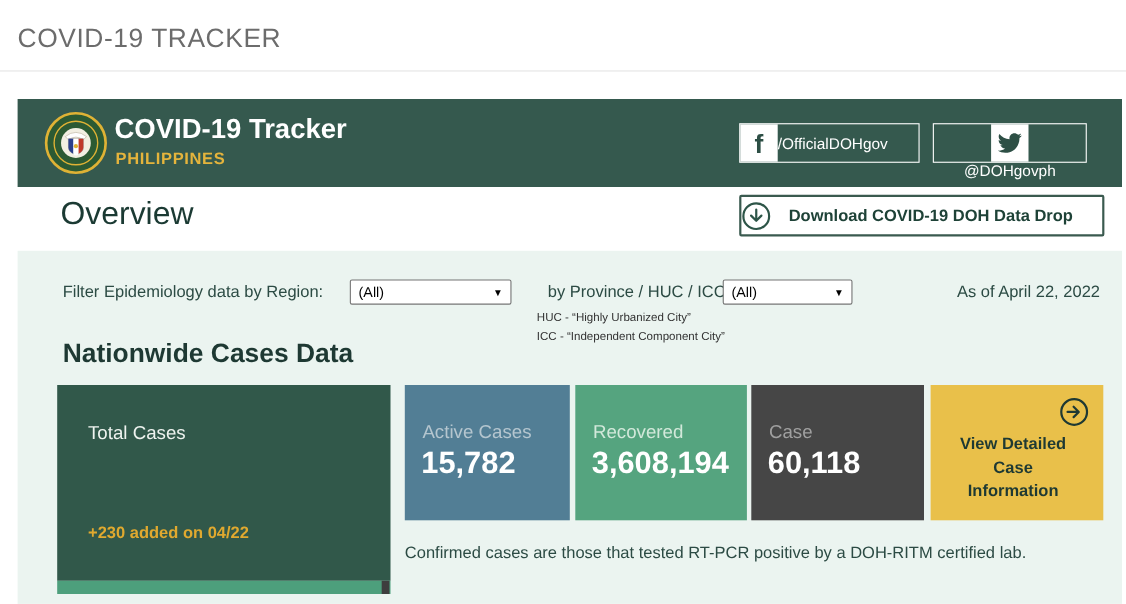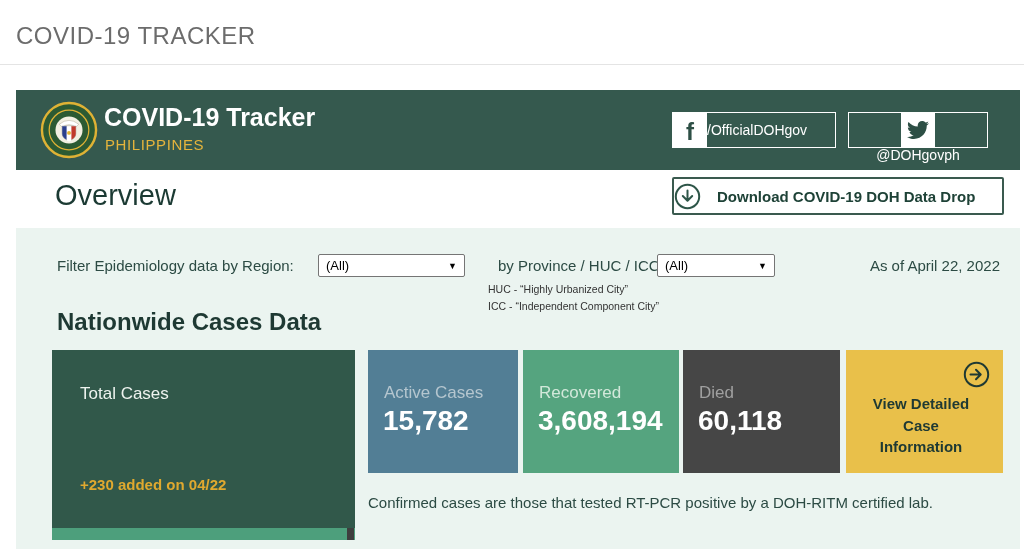--- a/index.html
+++ b/index.html
@@ -7,21 +7,21 @@
   body { font-family:"Liberation Sans", sans-serif; }
   .screen { position:relative; width:1024px; height:549px; background:#fff; overflow:hidden; }
 
   .page-title { position:absolute; left:16px; top:22px; font-size:24px; color:#6c6c6c; letter-spacing:.5px; }
   .top-divider { position:absolute; left:0; top:64px; width:1024px; height:1px; background:#e4e4e4; }
 
   
   .header { position:absolute; left:16px; top:90px; width:1004px; height:80px; background:#35594e; }
   .logo { position:absolute; left:24px; top:11px; width:58px; height:58px; }
   .header-title { position:absolute; left:88px; top:13px; font-size:25px; font-weight:bold; color:#ffffff; }
-  .header-subtitle { position:absolute; left:89px; top:46px; font-size:15px; font-weight:normal; color:#e5b43c; letter-spacing:.6px; }
+  .header-subtitle { position:absolute; left:89px; top:46px; font-size:15px; font-weight:bold; color:#e5b43c; letter-spacing:.6px; }
   .social-box { position:absolute; top:22px; height:36px; border:1px solid #ffffff; display:flex; align-items:center; cursor:pointer; }
   .social-box.fb { left:656px; width:164px; }
   .social-box.tw { left:832px; width:140px;flex-direction:column; }
   .social-icon-square { width:34px; height:34px; background:#ffffff; display:flex; align-items:center; justify-content:center; flex:0 0 34px; }
   .fb-glyph { font-size:24px; font-weight:bold; color:#2d4f45; line-height:1; transform:translateY(2px); }
   .social-label { color:#ffffff; font-size:14px; padding-left:0; }
 
   
   .overview-row { position:absolute; left:16px; top:170px; width:1004px; height:58px; background:#ffffff; }
   .overview-title { position:absolute; left:39px; top:9px; font-size:29px; color:#1b3a33; }
@@ -152,21 +152,21 @@
 
     <div class="card stat-card stat-0" style="background-color: rgb(82, 126, 149); padding-left: 41px;">
       <div class="stat-label" style="color: rgb(181, 198, 207);">Active Cases</div>
       <div class="stat-value">15,782</div>
     </div>
     <div class="card stat-card stat-1" style="background-color: rgb(85, 164, 127);">
       <div class="stat-label" style="color: rgb(210, 232, 218);">Recovered</div>
       <div class="stat-value">3,608,194</div>
     </div>
     <div class="card stat-card stat-2" style="background-color: rgb(70, 70, 70);">
-      <div class="stat-label" style="color: rgb(160, 160, 160);">Died</div>
+      <div class="stat-label" style="color: rgb(160, 160, 160);">Case</div>
       <div class="stat-value">60,118</div>
     </div>
 
     <div class="card detail-card" style="background-color: rgb(233, 192, 74);">
       <span class="detail-arrow" style="display:flex">
         <svg width="27" height="27" viewBox="0 0 27 27">
             <circle cx="13.5" cy="13.5" r="11.7" fill="none" stroke="#1e3933" stroke-width="2"></circle>
             <path d="M7.5 13.5h9.5M13 8.8l4.7 4.7-4.7 4.7" fill="none" stroke="#1e3933" stroke-width="2" stroke-linecap="round" stroke-linejoin="round"></path>
           </svg>
       </span>

